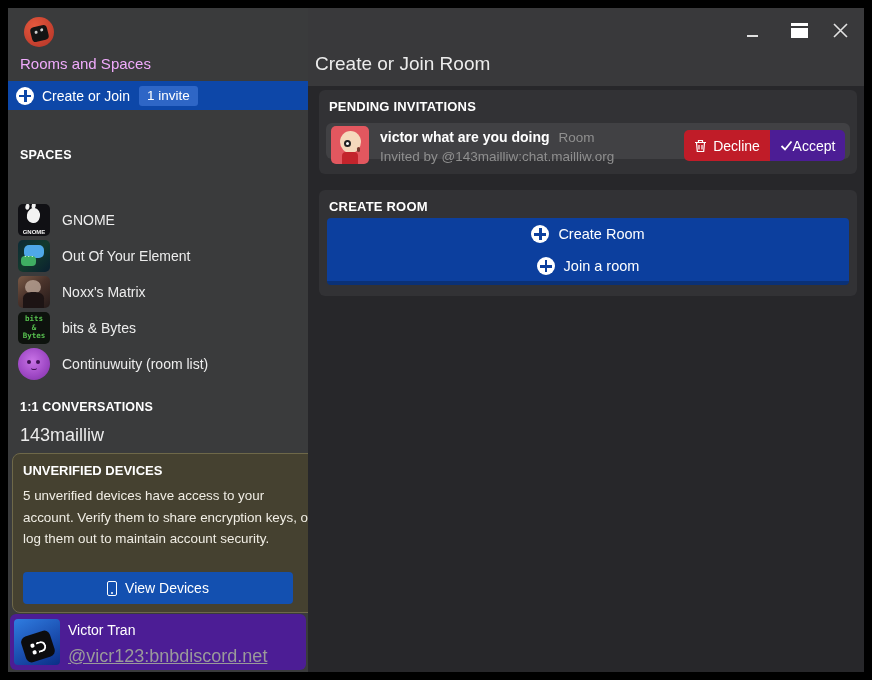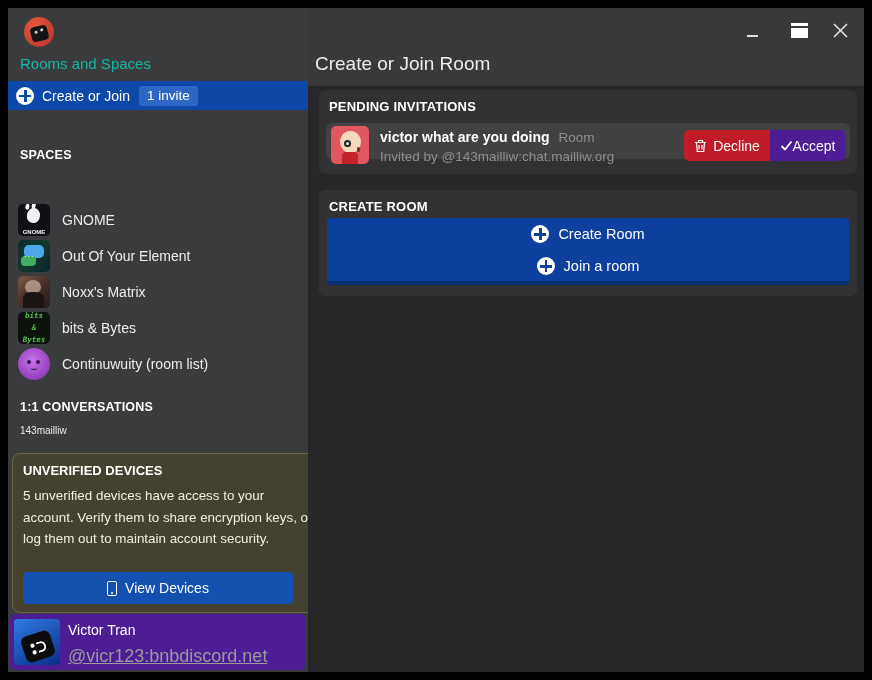--- a/index.html
+++ b/index.html
@@ -7,21 +7,21 @@
   .window { position:absolute; left:8px; top:8px; width:856px; height:664px; background:#27272a; display:flex; }
 
   
   .sidebar { position:relative; width:300px; height:100%; background:#3a3b3c; flex:none; }
   .app-icon { position:absolute; left:16px; top:9px; width:30px; height:30px; border-radius:50%;
               background:radial-gradient(circle at 35% 30%, #e4583d, #b33327); }
   .app-icon .blob { position:absolute; left:7px; top:9px; width:17px; height:15px; background:#141414;
               border-radius:4px; transform:rotate(-14deg); }
   .app-icon .blob i { position:absolute; width:3px; height:3px; background:#cfcfcf; border-radius:50%; }
   .app-icon .blob i:nth-child(1){ left:4px; top:4px; } .app-icon .blob i:nth-child(2){ left:10px; top:3px; }
-  .sidebar-title { position:absolute; left:12px; top:47px; font-size:15px; color:#14b8a6; }
+  .sidebar-title { position:absolute; left:12px; top:47px; font-size:15px; color:#f0abfc; }
 
   .side-row { position:absolute; left:0; width:300px; height:29px; display:flex; align-items:center; color:#fff; font-size:14px; cursor:default; }
   .row-create { top:73px; background:#0d47a8; }
   .row-directory { top:102px; }
   .plus-circle { width:18px; height:18px; margin:0 8px 0 8px; flex:none; position:relative; border-radius:50%; background:#fff; }
   .plus-circle::before, .plus-circle::after { content:""; position:absolute; background:#0d47a8; }
   .plus-circle::before { left:3px; top:8px; width:12px; height:2.6px; }
   .plus-circle::after  { left:8px; top:3px; width:2.6px; height:12px; }
   .badge { margin-left:9px; background:#2e66c6; border-radius:3px; padding:2px 8px 3px; font-size:13.5px; }
   .ring-icon { width:16px; height:16px; margin:0 9px 0 9px; flex:none; border:2px solid #e8e8e8; border-radius:50%; position:relative; }
@@ -47,29 +47,29 @@
   
   .av-ooye { background:linear-gradient(135deg,#0c2a36 0%,#133a2c 50%,#0a1f30 100%); }
   .av-ooye .b1 { position:absolute; left:6px; top:5px; width:20px; height:13px; background:#4fa8e8; border-radius:5px; }
   .av-ooye .b2 { position:absolute; left:3px; top:16px; width:15px; height:10px; background:#3fae62; border-radius:4px; }
   .av-ooye .b2::before { content:"..."; position:absolute; left:3px; top:-7px; color:#eafff0; font-size:9px; letter-spacing:1px; }
   
   .av-noxx { background:linear-gradient(140deg,#7a5a46 0%,#4a332b 45%,#241a19 100%); }
   .av-noxx::before { content:""; position:absolute; left:7px; top:4px; width:16px; height:14px; background:#b59f90; border-radius:50%; opacity:.85; }
   .av-noxx::after { content:""; position:absolute; left:5px; top:16px; width:21px; height:16px; background:#1d1414; border-radius:40% 40% 0 0; }
   
-  .av-bits { background:#0d120d; display:flex; flex-direction:column; align-items:center; justify-content:space-between;font-style:italic; }
+  .av-bits { background:#0d120d; display:flex; flex-direction:column; align-items:center; justify-content:center; }
   .av-bits span { color:#57c14f; font-family:"DejaVu Sans Mono", monospace; font-size:7.5px; font-weight:bold; line-height:8.5px; }
   
   .av-cont { border-radius:50% !important; background:radial-gradient(circle at 45% 40%, #c873e6 0%, #a04ac6 55%, #7d2fa3 100%); }
   .av-cont::before { content:""; position:absolute; left:9px; top:12px; width:4px; height:4px; background:#3d1152; border-radius:50%; box-shadow:9px 0 0 #3d1152; }
   .av-cont::after { content:""; position:absolute; left:13px; top:18px; width:6px; height:3px; border-bottom:1.5px solid #3d1152; border-radius:50%; }
 
   
-  .convo-row { position:absolute; left:12px; top:417px; color:#ececec; font-size:10px; }
+  .convo-row { position:absolute; left:12px; top:417px; color:#ececec; font-size:18px; }
 
   
   .warn-panel { position:absolute; left:4px; top:445px; width:316px; height:160px; background:#454130; border:1px solid #6e6849; border-radius:8px; padding:9px 10px; }
   .warn-title { font-size:13px; font-weight:bold; color:#fff; margin-bottom:7px; }
   .warn-body { font-size:13.4px; color:#f0ede4; line-height:21.5px; }
   .warn-btn { position:absolute; left:10px; bottom:8px; width:270px; height:32px; background:#1350b0; border:none; border-radius:4px;
               color:#fff; font-size:14px; font-family:inherit; display:flex; align-items:center; justify-content:center; gap:8px; cursor:pointer; }
   .phone-icon { width:10px; height:15px; border:1.4px solid #fff; border-radius:2px; position:relative; flex:none; }
   .phone-icon::before { content:""; position:absolute; left:2.5px; bottom:1px; width:2.5px; height:1.5px; background:#fff; border-radius:1px; }
 

